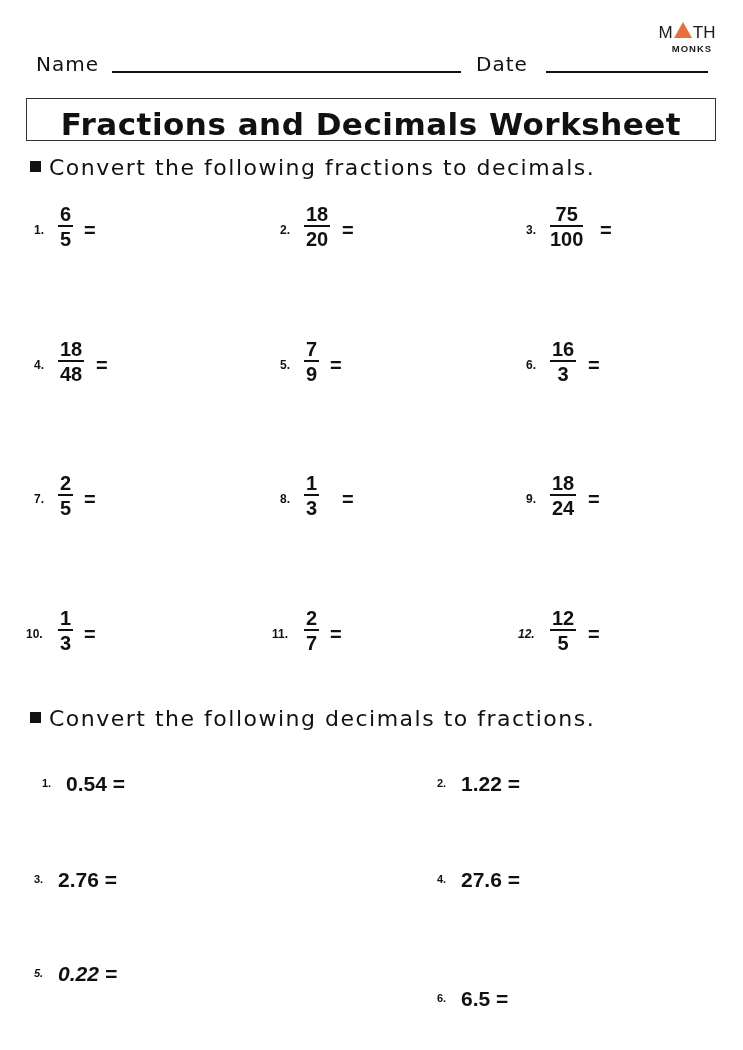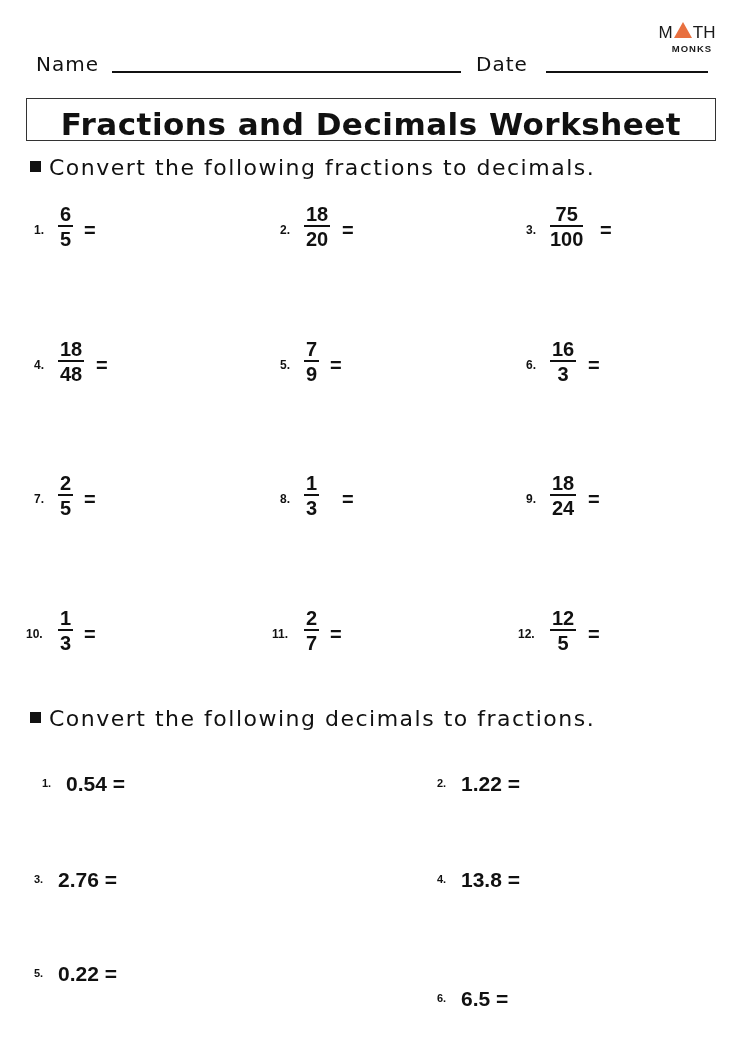--- a/index.html
+++ b/index.html
@@ -132,33 +132,33 @@
     </div>
     <div class="frac-item" style="left: 272px; top: 607px;">
       <span class="num-label" style="left: 0px;">11.</span>
       <span class="frac" style="left: 32px;">
         <span class="top">2</span>
         <span class="bot">7</span>
       </span>
       <span class="eq" style="left: 58px;">=</span>
     </div>
     <div class="frac-item" style="left: 518px; top: 607px;">
-      <span class="num-label" style="left: 0px;">12.</span>
+      <span class="num-label" style="left: 0px; font-style: italic;">12.</span>
       <span class="frac" style="left: 32px;">
         <span class="top">12</span>
         <span class="bot">5</span>
       </span>
       <span class="eq" style="left: 70px;">=</span>
     </div>
   </div>
 
 <div class="section-head sec2">
   <span class="bullet"></span><span>Convert the following decimals to fractions.</span>
 </div>
 
 <div id="decimals">
     <div class="dec-item" style="left: 42px; top: 772px;"><span class="num-label">1.</span><span class="dec-val">0.54 =</span></div>
     <div class="dec-item" style="left: 437px; top: 772px;"><span class="num-label">2.</span><span class="dec-val">1.22 =</span></div>
     <div class="dec-item" style="left: 34px; top: 868px;"><span class="num-label">3.</span><span class="dec-val">2.76 =</span></div>
-    <div class="dec-item" style="left: 437px; top: 868px;"><span class="num-label">4.</span><span class="dec-val">13.8 =</span></div>
-    <div class="dec-item" style="left: 34px; top: 962px;"><span class="num-label">5.</span><span class="dec-val">0.22 =</span></div>
+    <div class="dec-item" style="left: 437px; top: 868px;"><span class="num-label">4.</span><span class="dec-val">27.6 =</span></div>
+    <div class="dec-item" style="left: 34px; top: 962px; font-style: italic;"><span class="num-label">5.</span><span class="dec-val">0.22 =</span></div>
     <div class="dec-item" style="left: 437px; top: 961px; margin-top: 26px;"><span class="num-label">6.</span><span class="dec-val">6.5 =</span></div>
   </div>
 
 </body></html>

